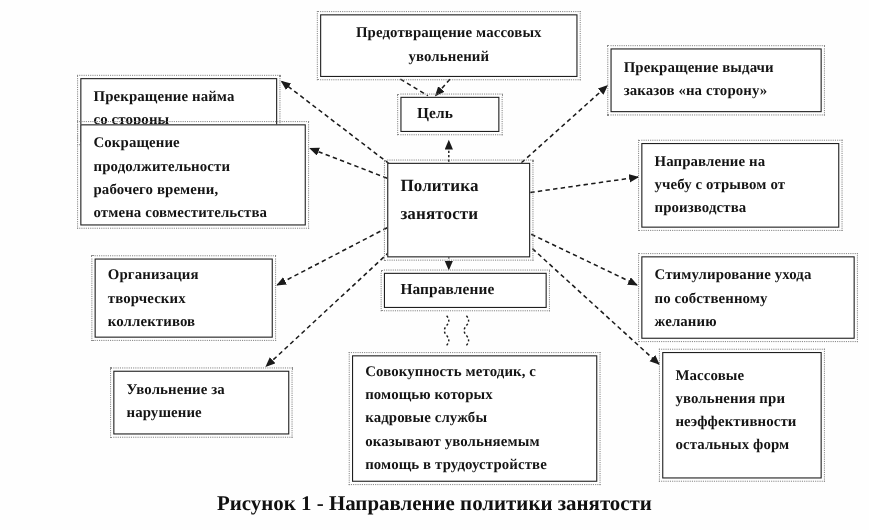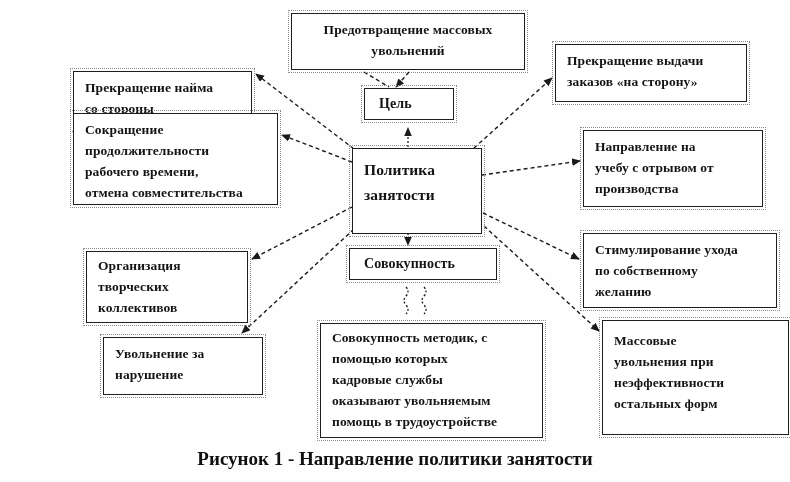--- a/index.html
+++ b/index.html
@@ -73,30 +73,30 @@
 заказов «на сторону»</div>
 
   <div class="box" style="left:583px;top:130px;width:180px;height:77px;">Направление на
 учебу с отрывом от
 производства</div>
 
   <div class="box" style="left:583px;top:233px;width:194px;height:75px;">Стимулирование ухода
 по собственному
 желанию</div>
 
-  <div class="box small-pad" style="left:86px;top:235px;width:162px;height:72px;margin-top:16px;">Организация
+  <div class="box small-pad" style="left:86px;top:235px;width:162px;height:72px;">Организация
 творческих
 коллективов</div>
 
-  <div class="box label-box" style="left:349px;top:248px;width:148px;height:32px;">Совокупность</div>
+  <div class="box label-box" style="left:349px;top:248px;width:148px;height:32px;">Направление</div>
 
   <div class="box" style="left:103px;top:337px;width:160px;height:58px;">Увольнение за
 нарушение</div>
 
-  <div class="box" style="left:602px;top:320px;width:187px;height:115px;padding-top:10px;">Массовые
+  <div class="box" style="left:602px;top:320px;width:145px;height:115px;padding-top:10px;">Массовые
 увольнения при
 неэффективности
 остальных форм</div>
 
   <div class="box small-pad" style="left:320px;top:323px;width:223px;height:115px;">Совокупность методик, с
 помощью которых
 кадровые службы
 оказывают увольняемым
 помощь в трудоустройстве</div>
 

